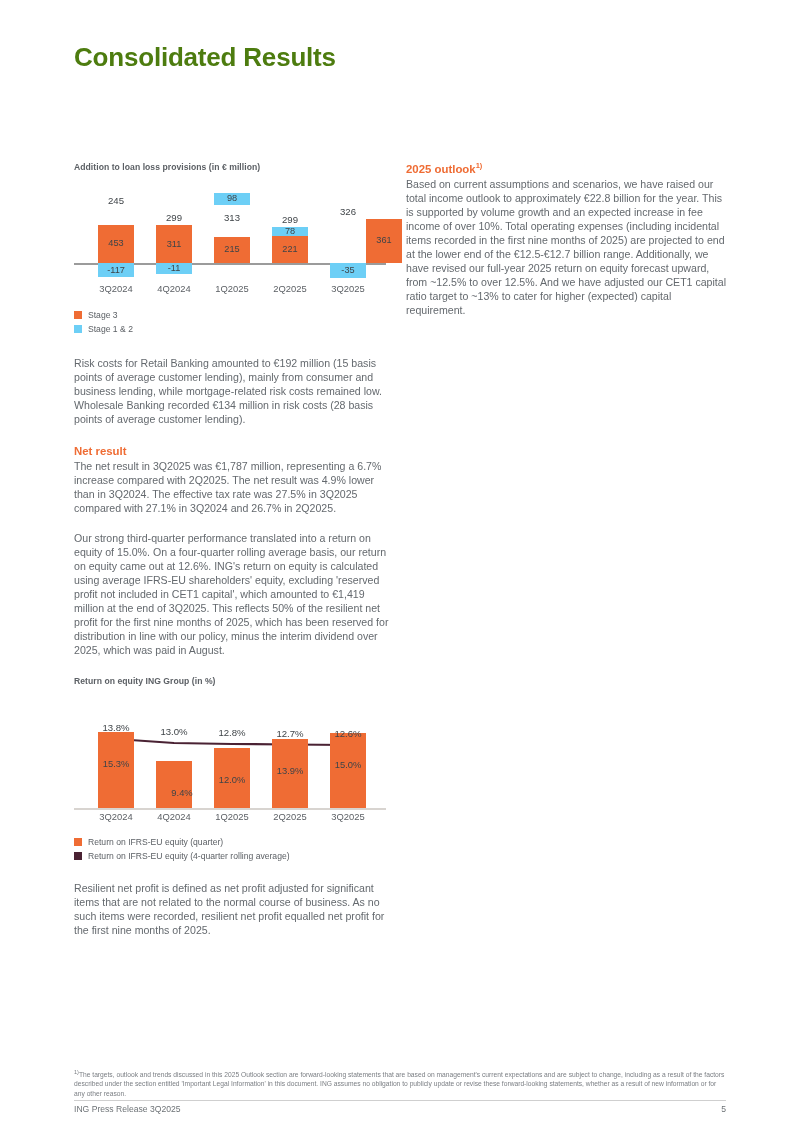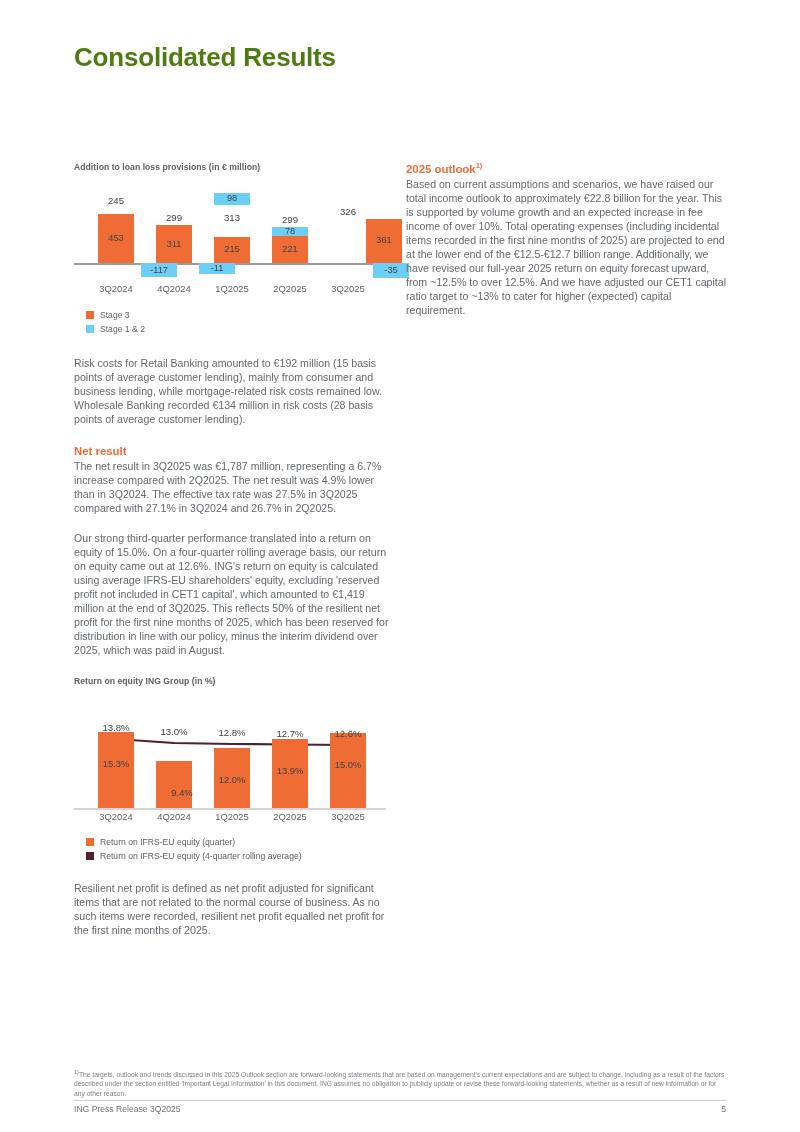--- a/index.html
+++ b/index.html
@@ -76,21 +76,20 @@
   }
   .chart-legend {
     margin-top: 7px;
   }
   .legend-row {
     display: flex;
     align-items: center;
     margin-bottom: 4px;
     font-size: 8.6px;
     color: #5c6065;
-    margin-left: 12px;
   }
   .legend-swatch {
     width: 8px;
     height: 8px;
     margin-right: 6px;
     flex: 0 0 auto;
   }
 
   
   .c1 {
@@ -125,21 +124,20 @@
     bottom: 18px;
     display: flex;
     flex-direction: column;
     justify-content: flex-end;
   }
   .c1-bar-neg {
     position: absolute;
     left: 10px;
     width: 36px;
     top: 82px;
-    margin-left: 43px;
   }
   .seg {
     position: relative;
     width: 100%;
     display: flex;
     align-items: center;
     justify-content: center;
     font-size: 9.2px;
     color: #3f4448;
     box-sizing: border-box;
@@ -279,21 +277,21 @@
 
   <div class="col-left">
 
     <div class="chart-block">
       <div class="chart-title">Addition to loan loss provisions (in € million)</div>
       <div class="c1">
         <div class="c1-plot" id="c1-plot">
           <div class="c1-zero"></div>
         <div class="c1-group" style="left: 14px;">
               <div class="c1-bar-pos" style="bottom: 18px;">
-                <div class="seg orange" style="height: 49px;">
+                <div class="seg orange" style="height: 38px;">
                   <span class="seg-val">453</span>
                 </div>
               </div>
               <div class="c1-bar-neg" style="top: 82px;">
                 <div class="seg blue" style="height: 14.2155px;">
                   <span class="seg-val">-117</span>
                 </div>
               </div>
             </div>
             <div class="c1-total" style="left: 14px; top: 13.9605px;">245</div>

